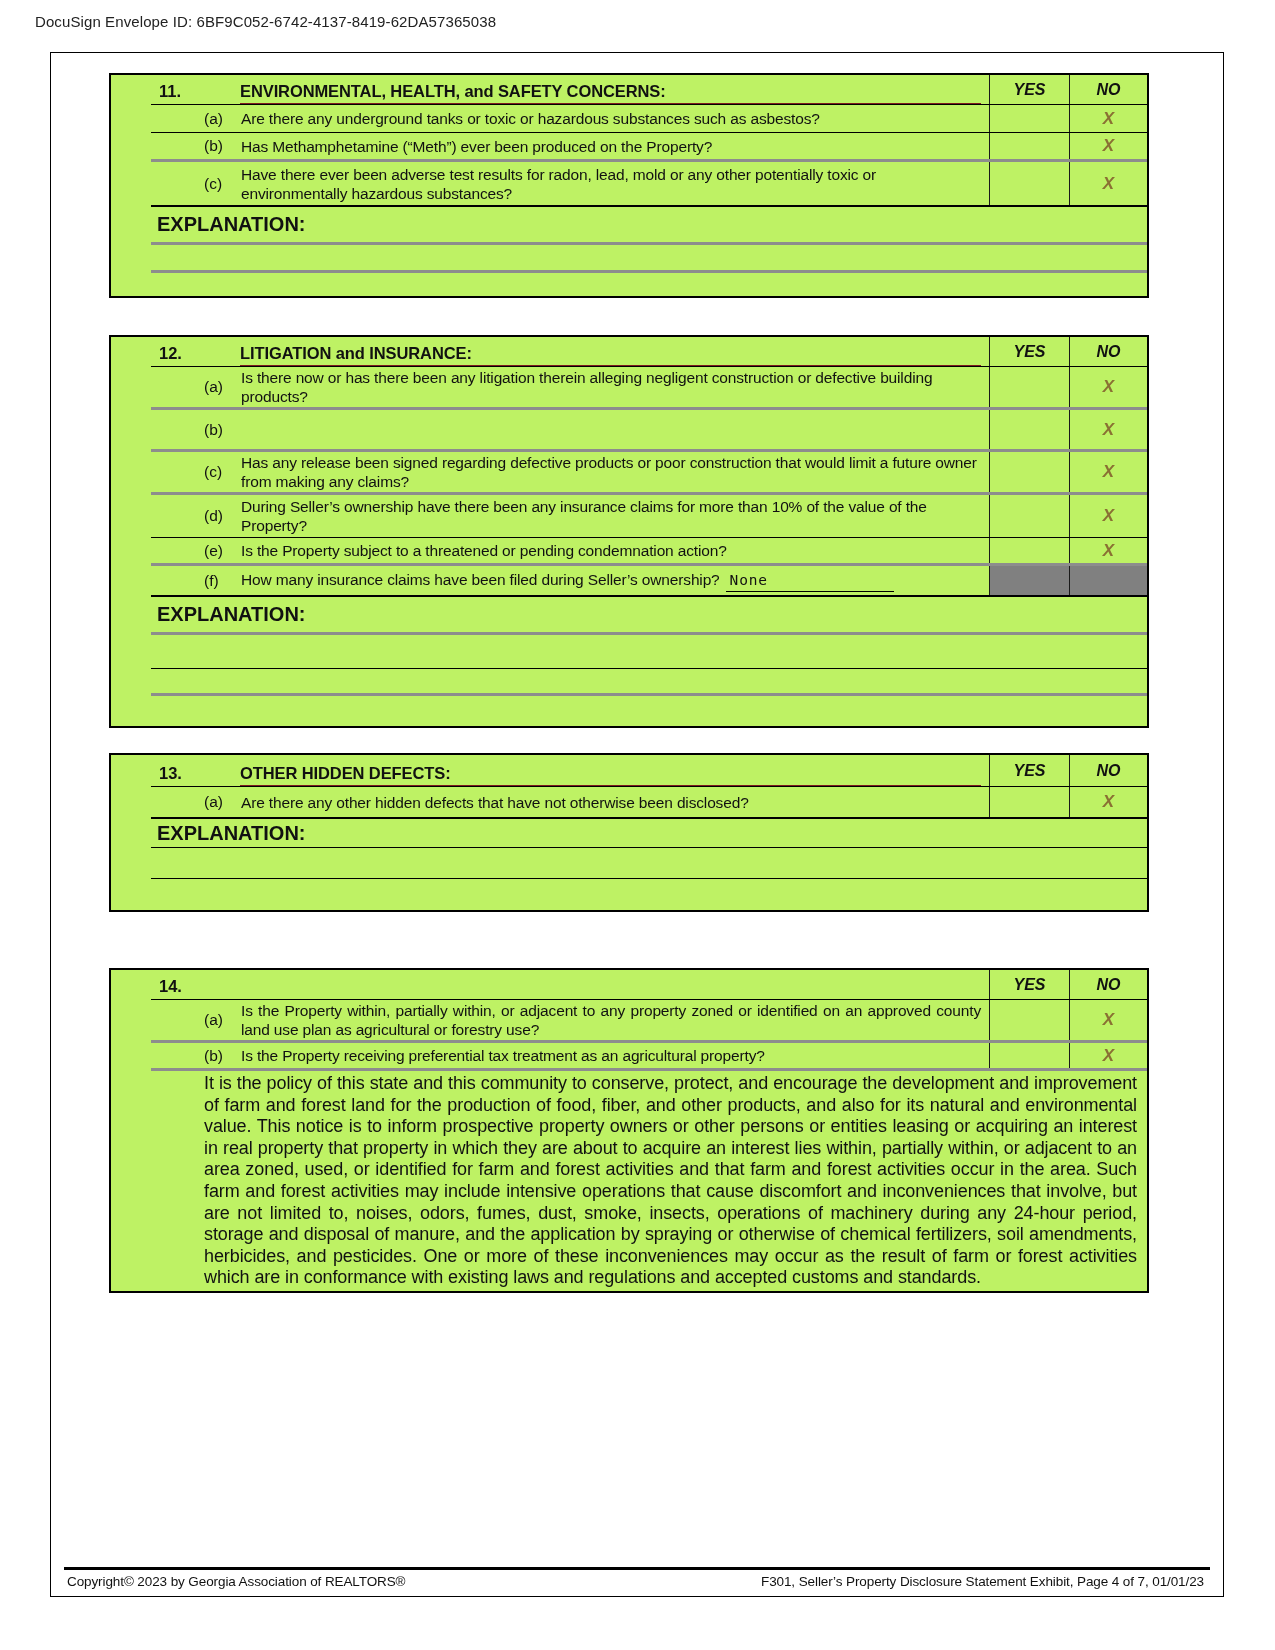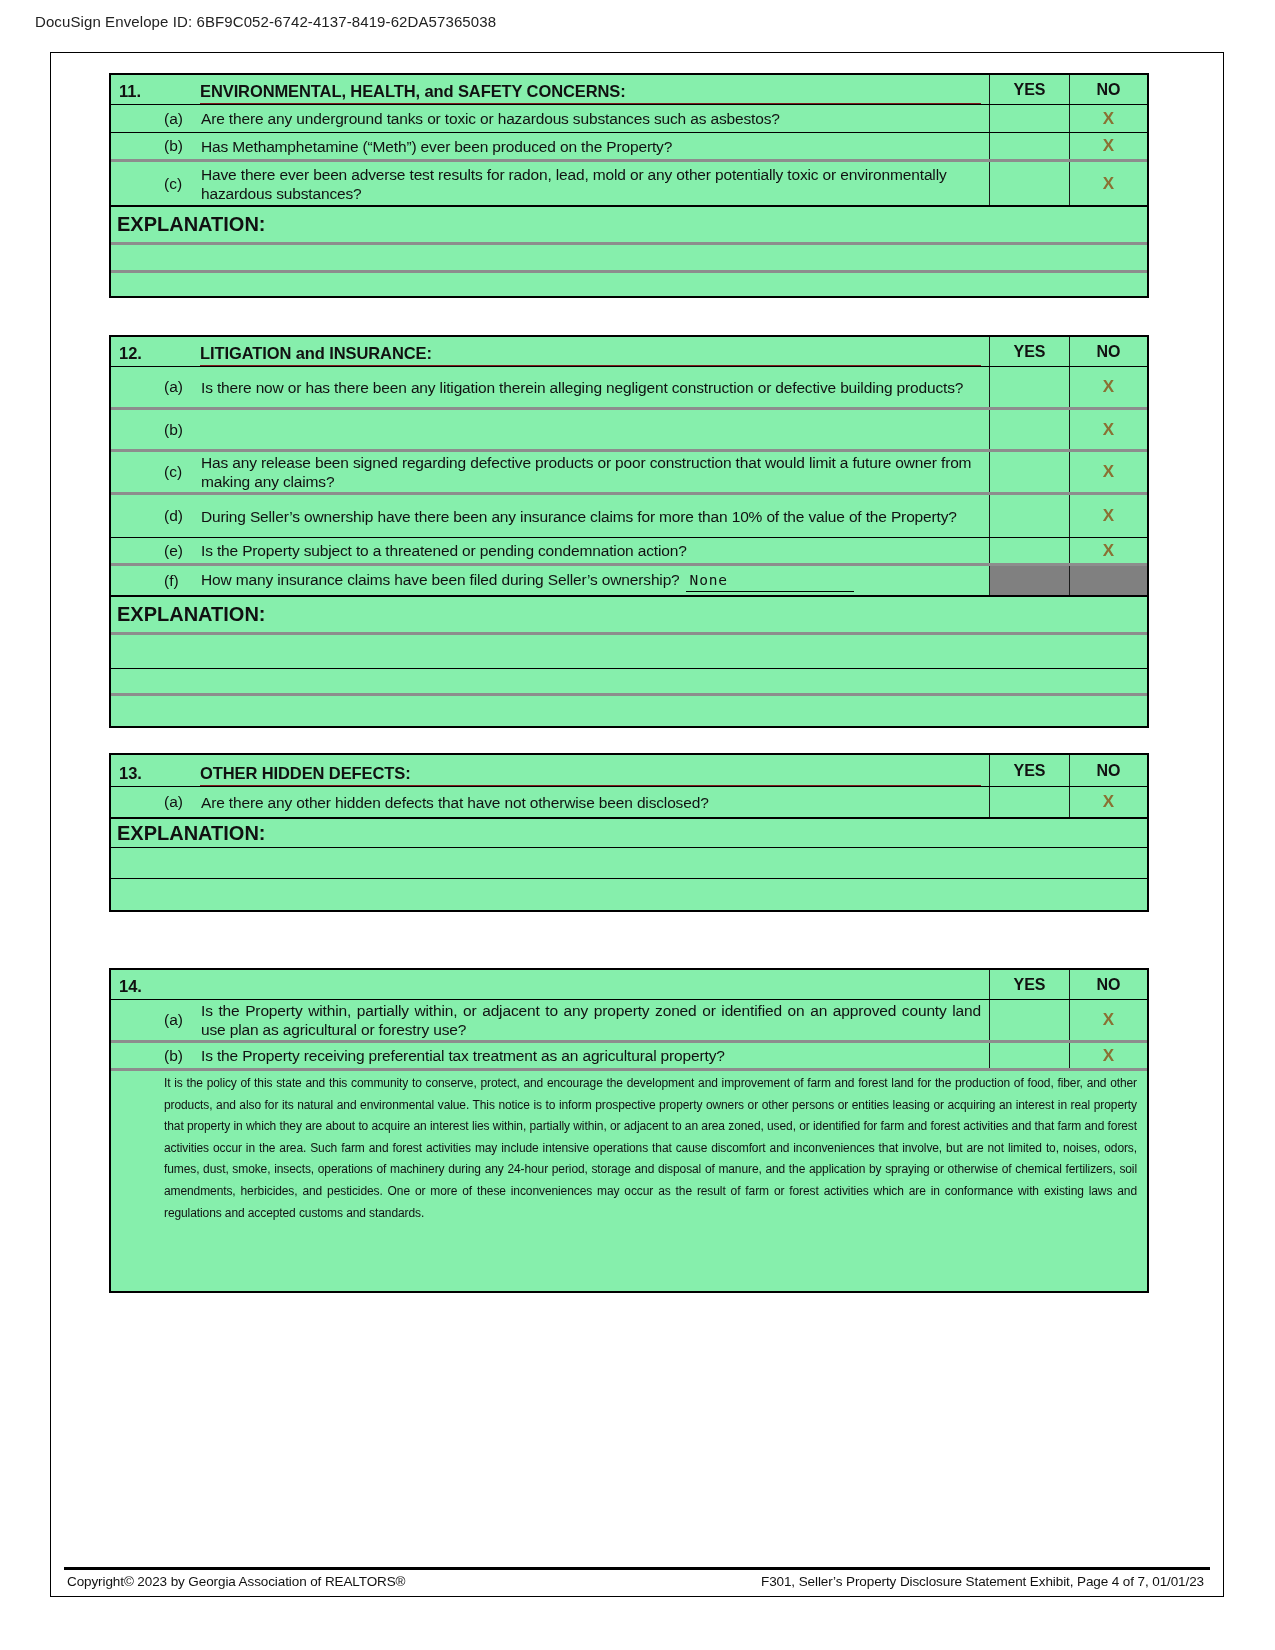--- a/index.html
+++ b/index.html
@@ -4,29 +4,29 @@
 <style>
   html,body{margin:0;padding:0;}
   body{
     width:1275px;height:1650px;position:relative;background:#ffffff;
     font-family:"Liberation Sans", sans-serif;color:#111;
     -webkit-font-smoothing:antialiased;
   }
   .docusign{position:absolute;left:35px;top:13px;font-size:15px;color:#222;letter-spacing:0.1px;}
   .page-border{position:absolute;left:50px;top:52px;width:1174px;height:1545px;border:1.5px solid #000;box-sizing:border-box;}
 
-  .tbl{position:absolute;left:58px;width:1040px;border:2.5px solid #000;box-sizing:border-box;background:#86efac;}
+  .tbl{position:absolute;left:58px;width:1040px;border:2.5px solid #000;box-sizing:border-box;background:#bef264;padding-left:40px;}
   #sec11{top:20px;height:225px;}
   #sec12{top:282px;height:393px;}
   #sec13{top:700px;height:159px;}
   #sec14{top:915px;height:325px;}
 
   .row{display:flex;width:100%;box-sizing:border-box;overflow:hidden;}
   .qcell{flex:1;display:flex;align-items:center;padding:0 8px 0 53px;min-width:0;}
-  .ycell,.ncell{flex:none;border-left:1.5px solid #1a1a1a;display:flex;align-items:center;justify-content:center;box-sizing:border-box;}
+  .ycell,.ncell{flex:none;border-left:1.5px solid #1a1a1a;display:flex;align-items:center;justify-content:center;box-sizing:border-box;font-style:italic;}
   .ycell{width:80px;}
   .ncell{width:78px;}
 
   .header-row .qcell{padding-left:8px;align-items:flex-end;padding-bottom:0;}
   .num{width:45px;flex:none;font-weight:bold;font-size:16.5px;padding-bottom:3px;}
   .title-wrap{flex:1;border-bottom:1px solid #7f1d1d;padding-bottom:2px;margin-left:36px;}
   .title{font-weight:bold;font-size:16.5px;letter-spacing:-0.1px;}
   .colhead{font-weight:bold;font-size:16px;}
 
   .letter{width:37px;flex:none;font-size:15.5px;}
@@ -39,21 +39,21 @@
   .bb-black{border-bottom:1.2px solid #000;}
   .bt-thick{border-top:2.5px solid #000;}
 
   .exp-label-row{display:flex;align-items:center;padding-left:6px;}
   .exp-label{font-weight:bold;font-size:20px;}
   .exp-line{display:block;}
 
   .fill-line{display:inline-block;min-width:168px;border-bottom:1.6px solid #000;margin-left:6px;padding:0 4px 1px 4px;box-sizing:border-box;}
   .fill-value{font-family:"DejaVu Sans Mono", monospace;font-size:14.5px;letter-spacing:0.8px;}
 
-  .para-row{display:block;padding:2px 10px 0 53px;font-size:12px;line-height:21.6px;text-align:justify;letter-spacing:-0.1px;}
+  .para-row{display:block;padding:2px 10px 0 53px;font-size:18px;line-height:21.6px;text-align:justify;letter-spacing:-0.1px;}
 
   .footer-bar{position:absolute;left:13px;right:13px;bottom:0;border-top:3.5px solid #000;display:flex;justify-content:space-between;align-items:center;padding:4px 6px 7px 3px;}
   .footer-text{font-weight:normal;font-size:13.5px;letter-spacing:-0.1px;}
 </style>
 </head>
 <body>
 
 <div class="docusign">DocuSign Envelope ID: 6BF9C052-6742-4137-8419-62DA57365038</div>
 
 <div class="page-border">

